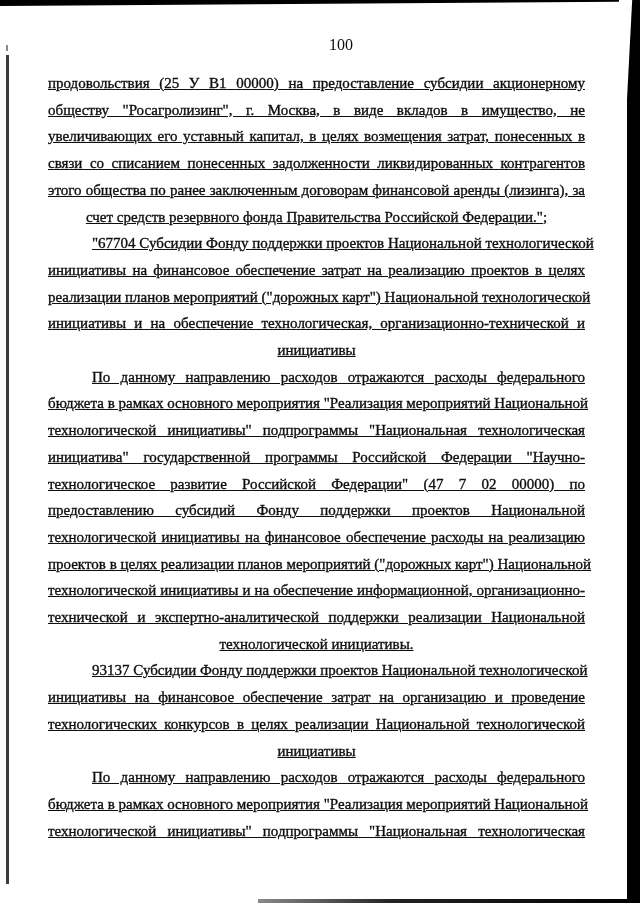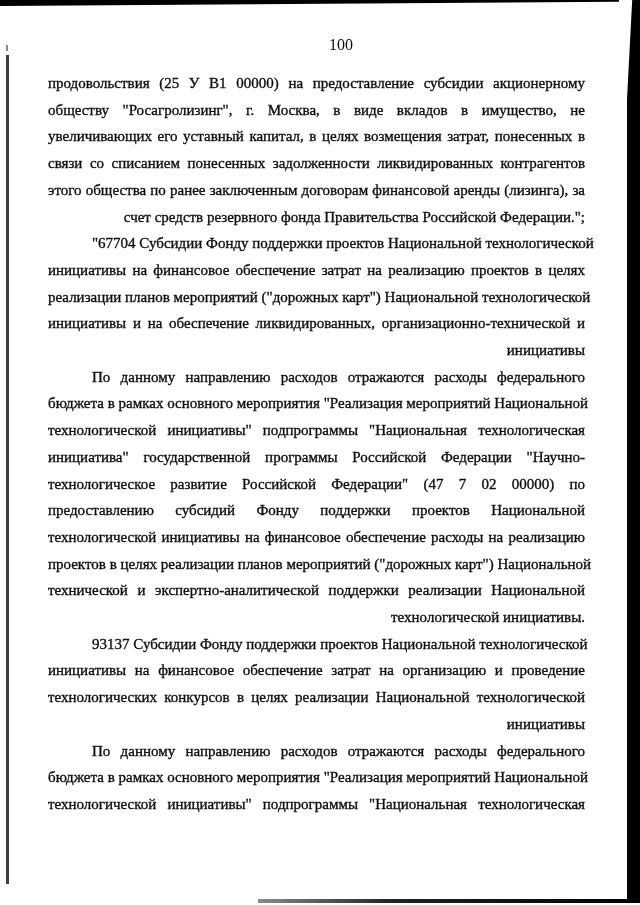--- a/index.html
+++ b/index.html
@@ -42,25 +42,25 @@
     font-size: 16px;
     color: var(--ink, #0e0e0e);
   }
 
   .content {
     position: absolute; left: 48px; top: 70px; width: 537px;
     font-size: 15px;
     color: var(--ink, #0e0e0e);
     -webkit-text-stroke: 0.35px currentColor;
   }
-  .paragraph { margin: 0; }
+  .paragraph { margin: 0; text-decoration: underline; }
   .line {
     line-height: 26.7px;
     white-space: nowrap;
-    text-align: right;
+    text-align: center;
   }
   .line.j {
     text-align: justify;
     text-align-last: justify;
   }
   .line.ind { text-indent: 44px; }
 </style>
 </head>
 <body style="--bar: #000000; --rule: #3d3d3d; --ink: #0e0e0e; background: rgb(255, 255, 255);">
 
@@ -79,32 +79,33 @@
         <div class="line j">обществу "Росагролизинг", г. Москва, в виде вкладов в имущество, не</div>
         <div class="line j">увеличивающих его уставный капитал, в целях возмещения затрат, понесенных в</div>
         <div class="line j">связи со списанием понесенных задолженности ликвидированных контрагентов</div>
         <div class="line j">этого общества по ранее заключенным договорам финансовой аренды (лизинга), за</div>
         <div class="line">счет средств резервного фонда Правительства Российской Федерации.";</div>
       </div>
       <div class="paragraph">
         <div class="line j ind">"67704 Субсидии Фонду поддержки проектов Национальной технологической</div>
         <div class="line j">инициативы на финансовое обеспечение затрат на реализацию проектов в целях</div>
         <div class="line j">реализации планов мероприятий ("дорожных карт") Национальной технологической</div>
-        <div class="line j">инициативы и на обеспечение ликвидированных, организационно-технической и</div>
+        <div class="line j">инициативы и на обеспечение технологическая, организационно-технической и</div>
         <div class="line">инициативы</div>
       </div>
       <div class="paragraph">
         <div class="line j ind">По данному направлению расходов отражаются расходы федерального</div>
         <div class="line j">бюджета в рамках основного мероприятия "Реализация мероприятий Национальной</div>
         <div class="line j">технологической инициативы" подпрограммы "Национальная технологическая</div>
         <div class="line j">инициатива" государственной программы Российской Федерации "Научно-</div>
         <div class="line j">технологическое развитие Российской Федерации" (47 7 02 00000) по</div>
         <div class="line j">предоставлению субсидий Фонду поддержки проектов Национальной</div>
         <div class="line j">технологической инициативы на финансовое обеспечение расходы на реализацию</div>
         <div class="line j">проектов в целях реализации планов мероприятий ("дорожных карт") Национальной</div>
+        <div class="line j">технологической инициативы и на обеспечение информационной, организационно-</div>
         <div class="line j">технической и экспертно-аналитической поддержки реализации Национальной</div>
         <div class="line">технологической инициативы.</div>
       </div>
       <div class="paragraph">
         <div class="line j ind">93137 Субсидии Фонду поддержки проектов Национальной технологической</div>
         <div class="line j">инициативы на финансовое обеспечение затрат на организацию и проведение</div>
         <div class="line j">технологических конкурсов в целях реализации Национальной технологической</div>
         <div class="line">инициативы</div>
       </div>
       <div class="paragraph">

